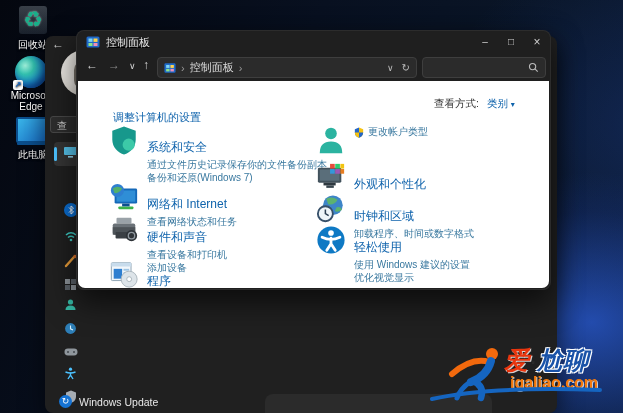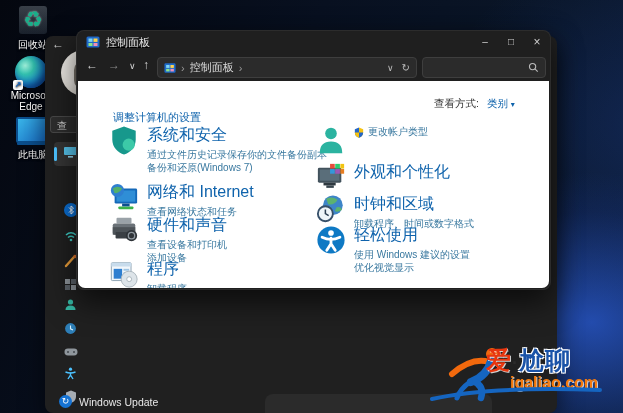--- a/index.html
+++ b/index.html
@@ -57,26 +57,26 @@
     border-radius:4px;box-sizing:border-box;display:flex;align-items:center;padding:0 6px;}
   .srch input{flex:1;background:transparent;border:0;outline:0;color:#ddd;font-size:10px;width:80px;font-family:inherit;}
   .cp-content{position:absolute;left:1px;right:1px;top:50px;bottom:1px;background:#fff;border-radius:0 0 7px 7px;overflow:hidden;}
   .page-title{position:absolute;left:35px;top:13px;font-size:11px;color:#0f63ac;margin-top:16px;}
   .viewby{position:absolute;left:356px;top:16px;font-size:10.5px;color:#333;}
   .viewby a{color:#0f63ac;text-decoration:none;margin-left:8px;}
   .viewby .caret{font-size:8px;color:#0f63ac;}
   .cat{position:absolute;display:flex;gap:8px;}
   .cat-icon{width:30px;height:30px;flex:0 0 30px;}
   .cat-body{white-space:nowrap;}
-  .cat-title{display:block;font-size:16px;color:#0f63ac;text-decoration:none;margin:0 0 3px 0;}
+  .cat-title{display:block;font-size:12px;color:#0f63ac;text-decoration:none;margin:14px 0 3px 0;}
   .cat-link{display:block;font-size:10px;color:#39789f;text-decoration:none;line-height:12px;margin-top:1px;}
   .cat-link.w-shield{display:flex;align-items:center;gap:4px;}
   
   .wm{position:absolute;left:430px;top:340px;width:193px;height:73px;pointer-events:none;}
-  .wm-cn{position:absolute;left:56px;top:4px;font-size:25px;font-weight:bold;white-space:nowrap;letter-spacing:1px;}
+  .wm-cn{position:absolute;left:74px;top:4px;font-size:25px;font-weight:bold;white-space:nowrap;letter-spacing:1px;font-style:italic;}
   .wm-cn .r{color:#e8350e;text-shadow:1px 1px 0 rgba(255,255,255,.8);}
   .wm-cn .d{color:#2a2a2a;font-size:18px;}
   .wm-cn .b{color:#1a53a8;text-shadow:-1px -1px 0 #fff,1px -1px 0 #fff,-1px 1px 0 #fff,1px 1px 0 #fff;}
   .wm-url{position:absolute;left:80px;top:34px;font-size:16px;font-weight:bold;color:#f57a0d;
     text-shadow:1px 1px 0 rgba(255,255,255,.75);text-decoration:underline;}
 </style>
 </head>
 <body>
 
 <div class="screen">

